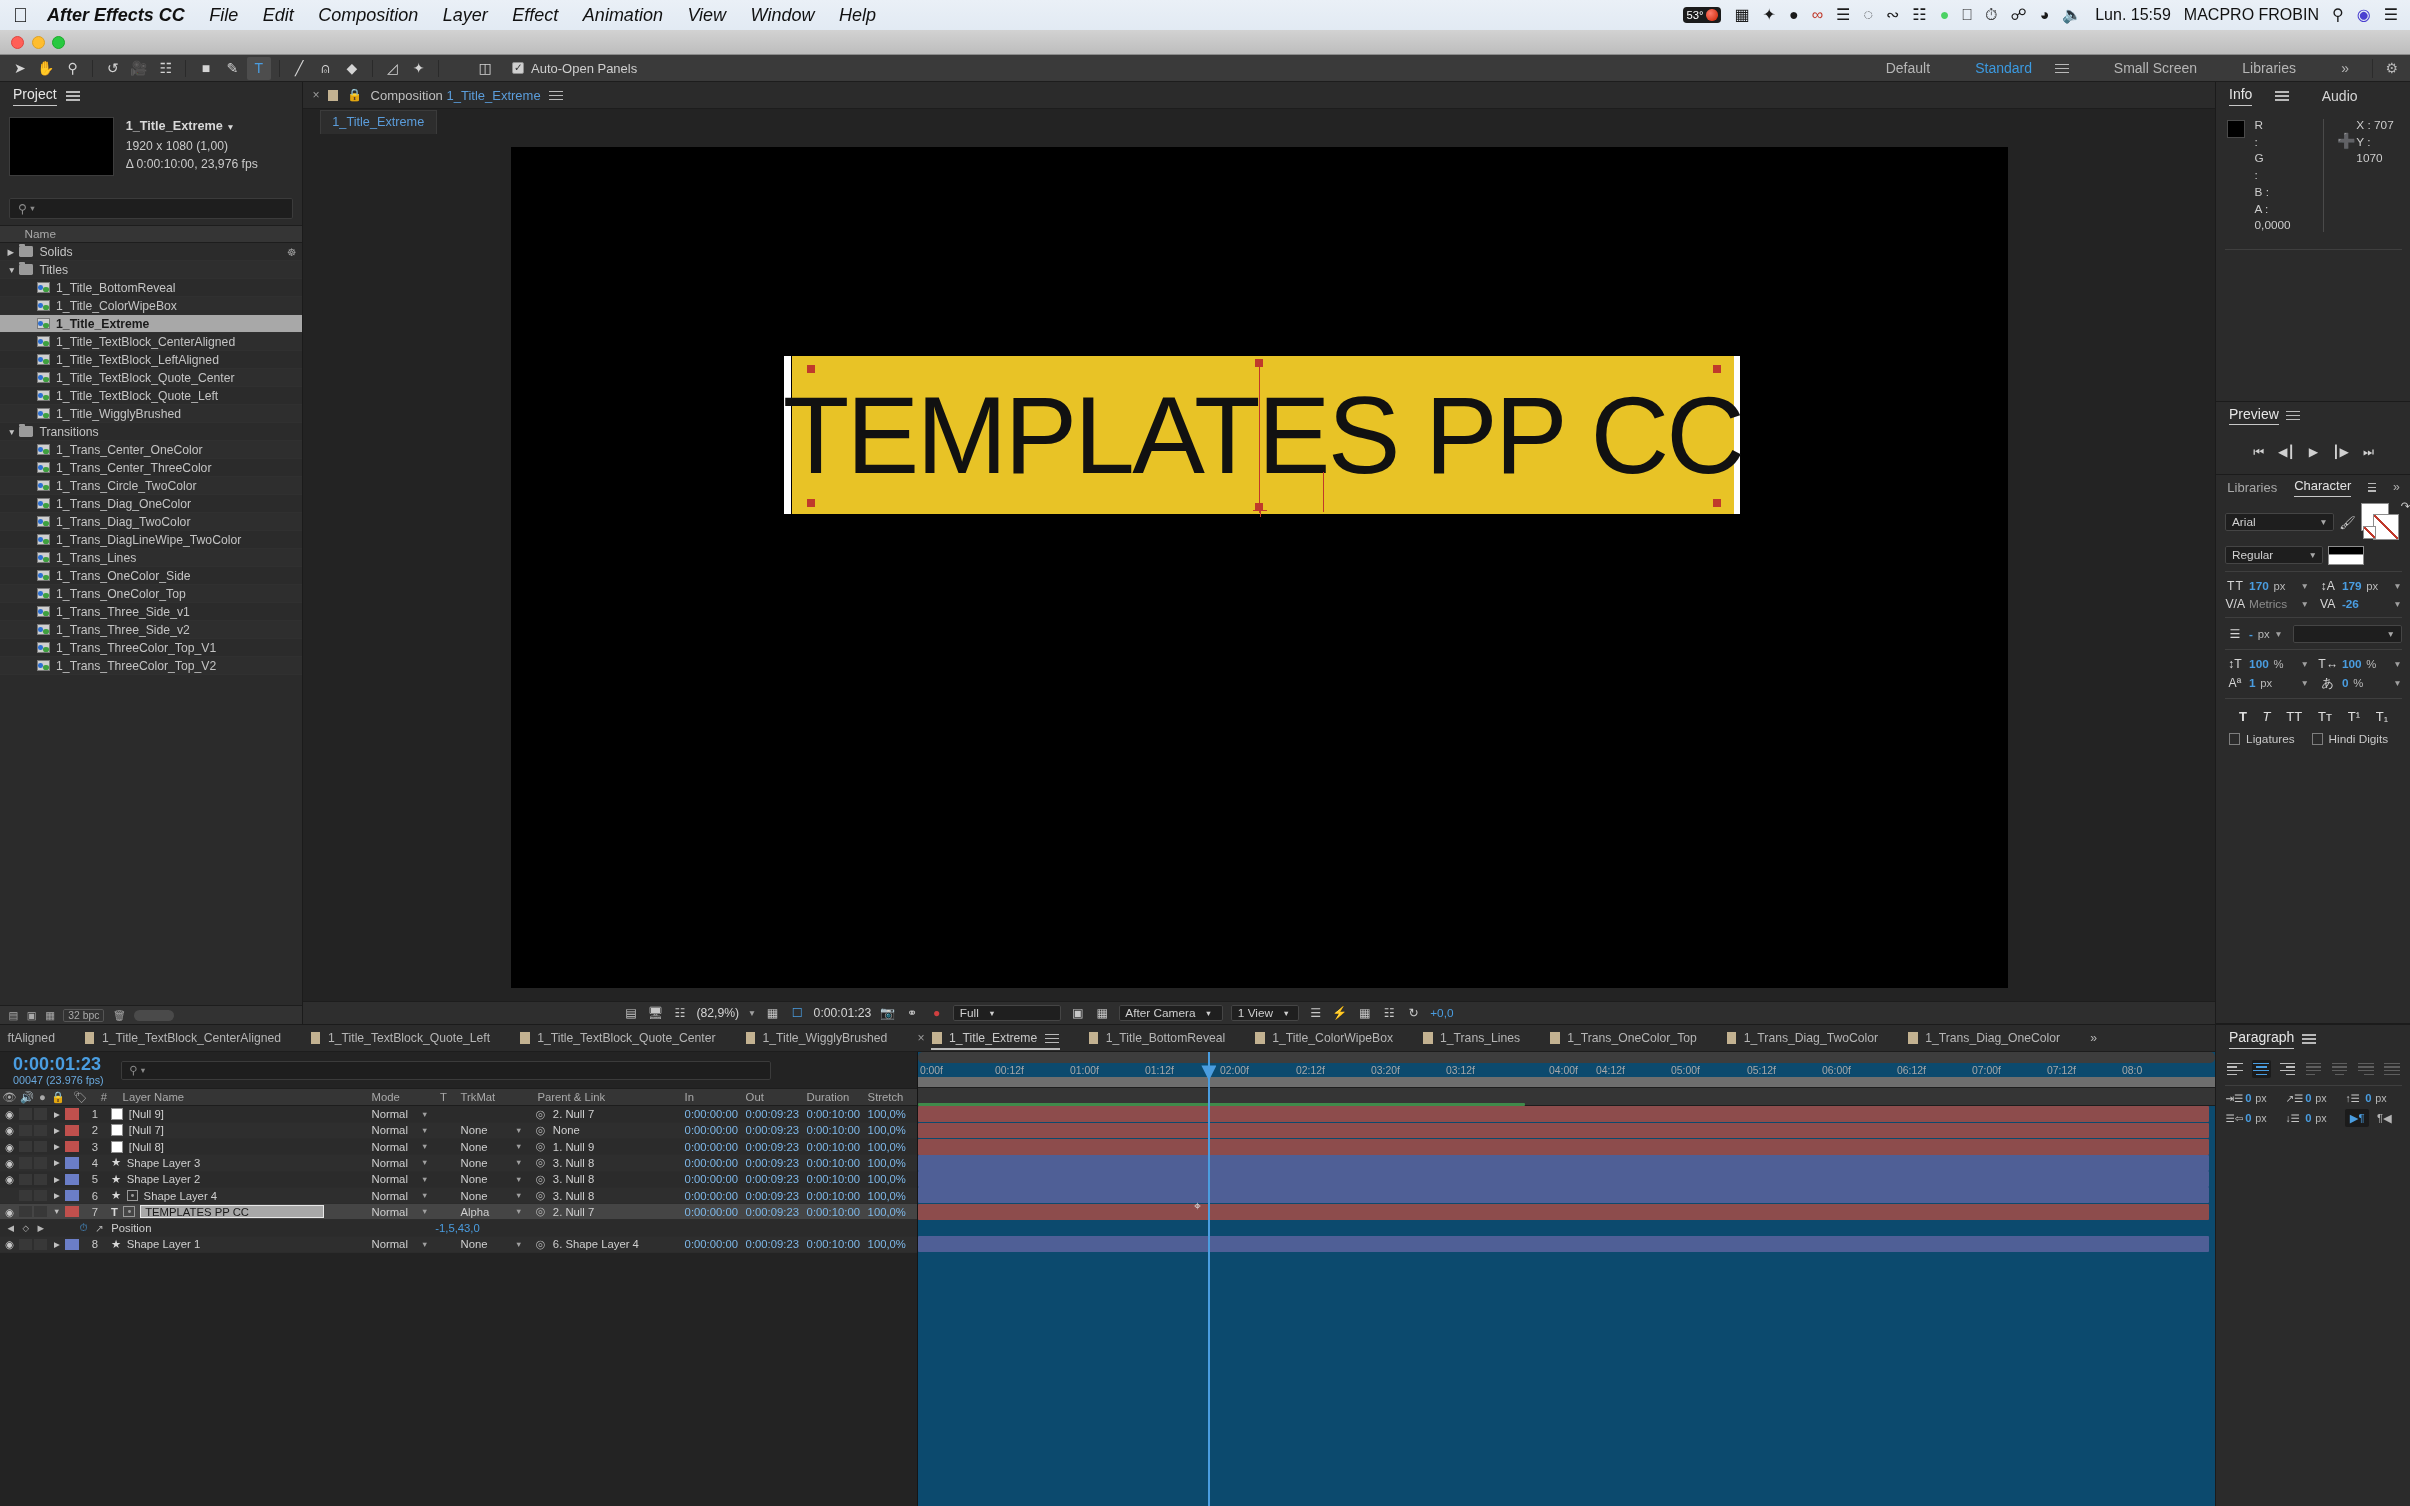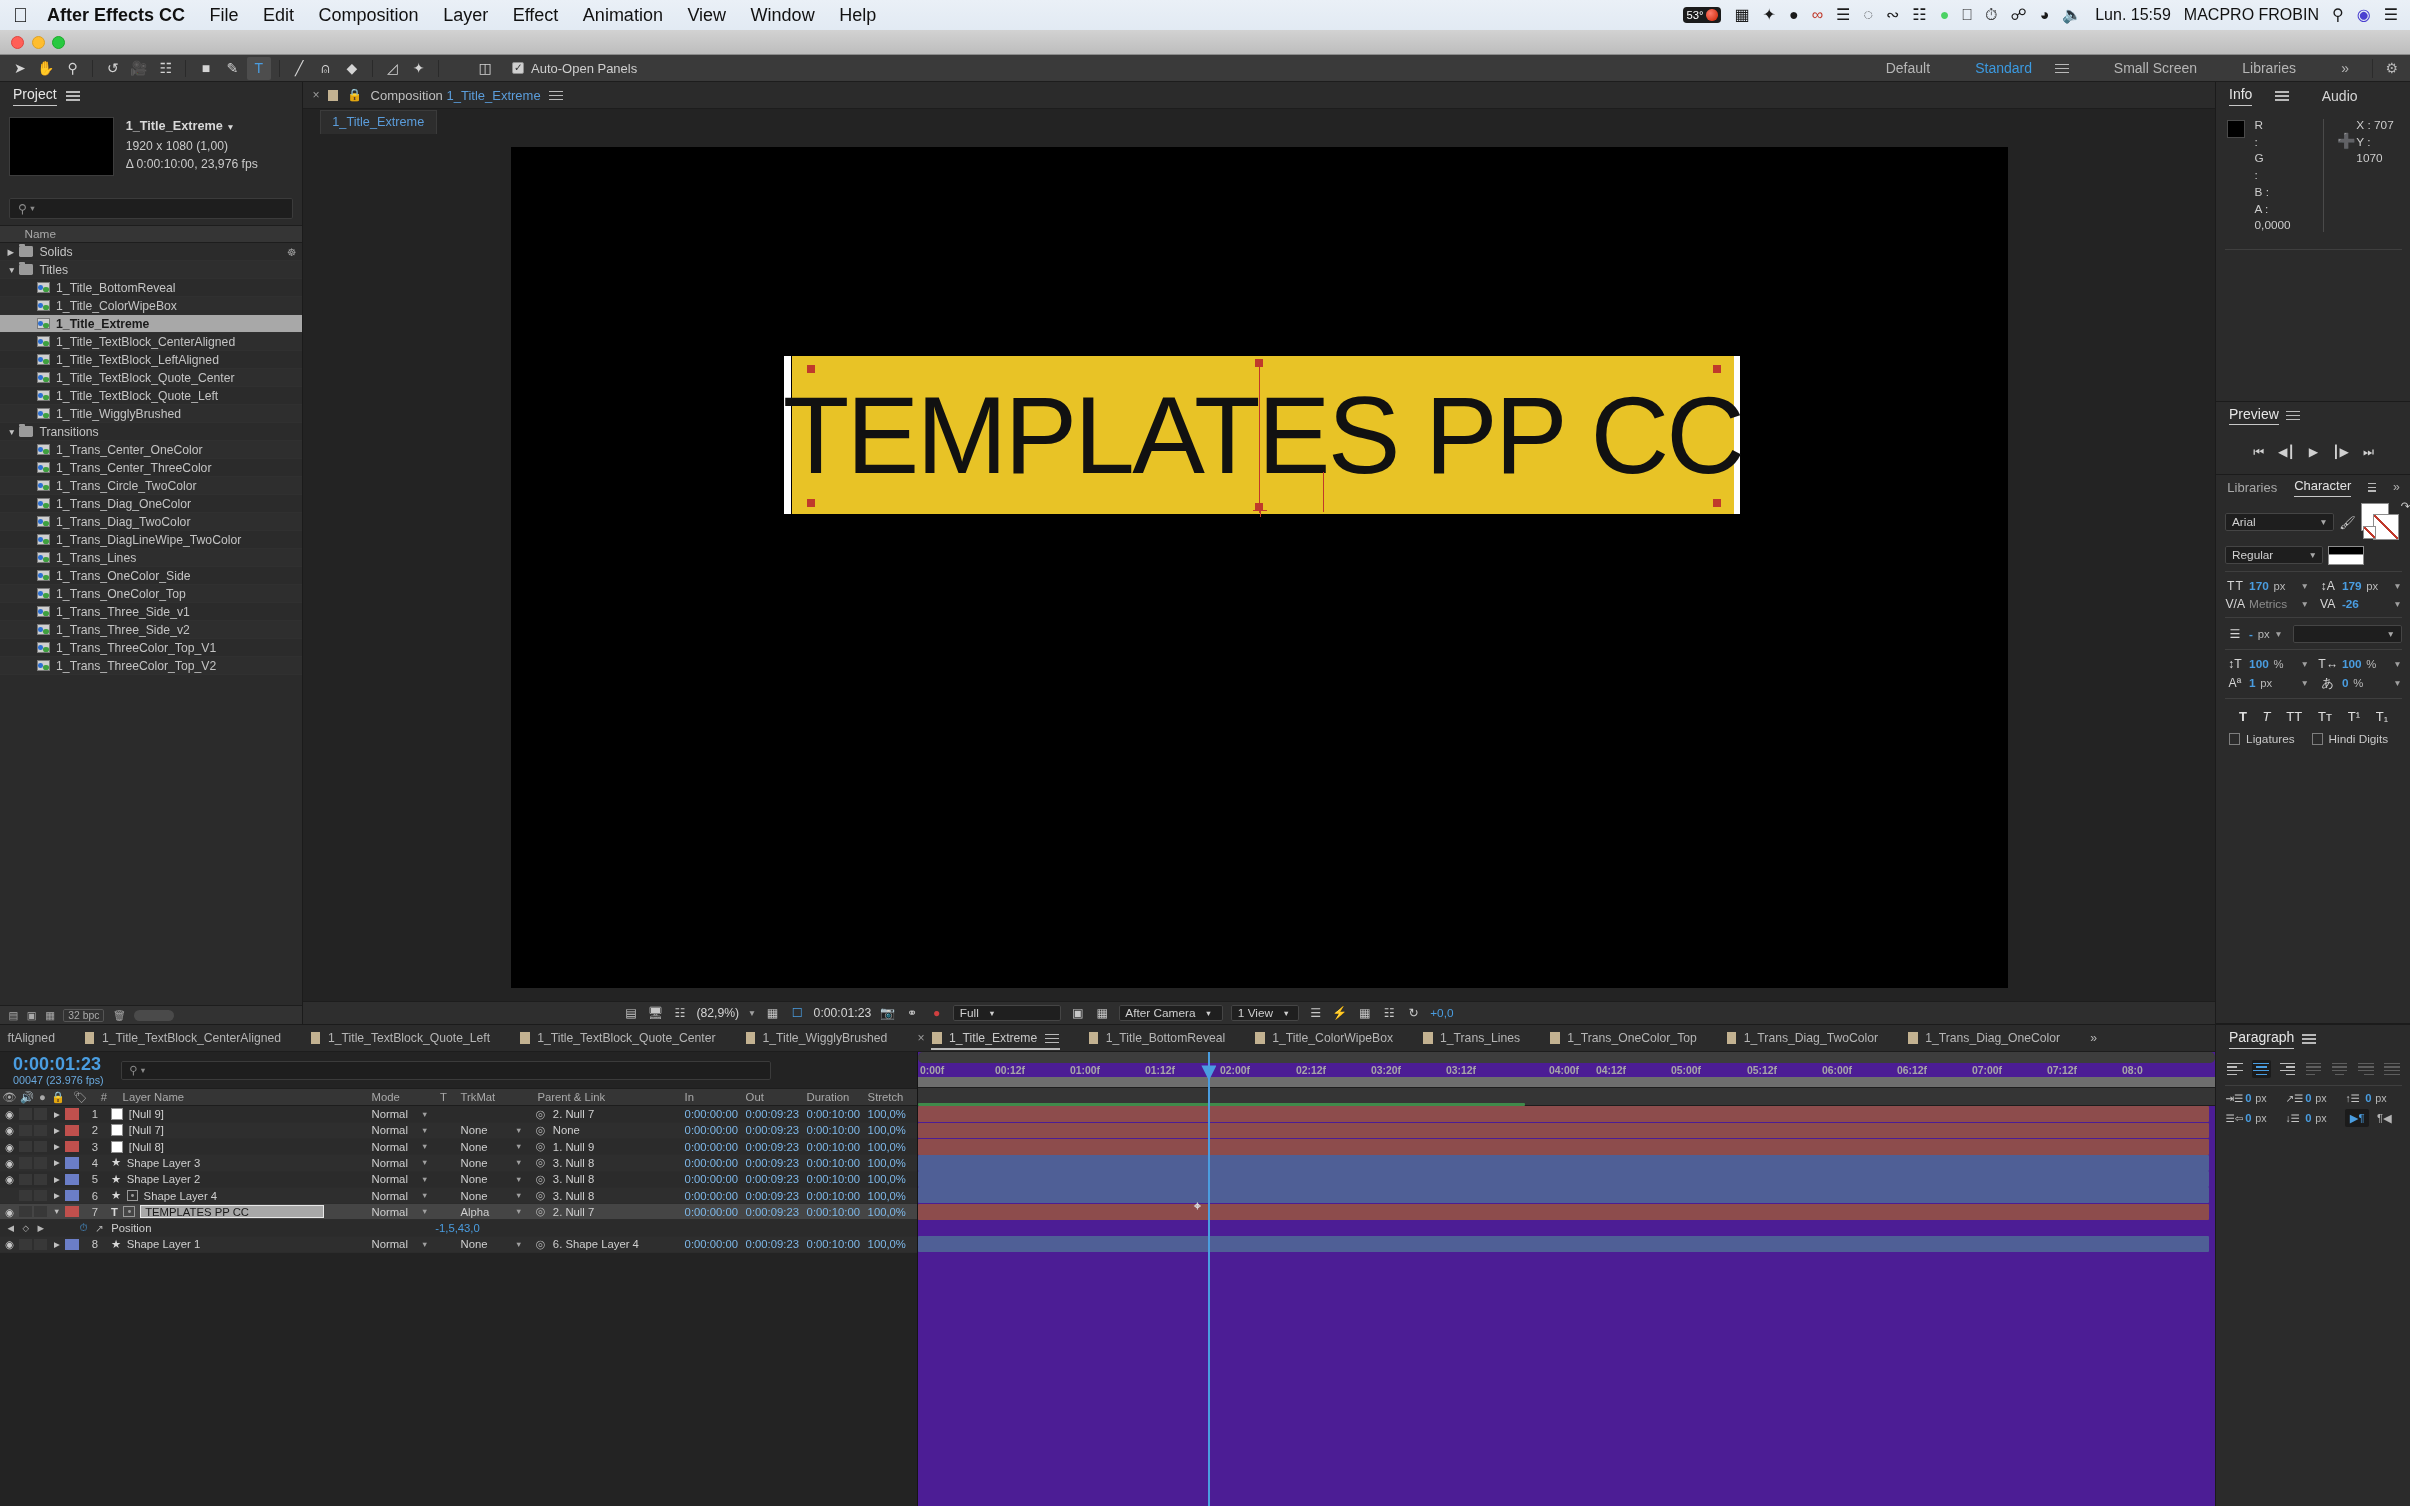--- a/index.html
+++ b/index.html
@@ -3,21 +3,21 @@
 <meta charset="utf-8">
 <style>
   * { box-sizing: border-box; margin:0; padding:0; }
   html,body { width:2411px; height:1507px; overflow:hidden; background:#232323;
     font-family:"Liberation Sans", sans-serif; -webkit-font-smoothing:antialiased; }
 
   
   .macbar { height:30px; background:linear-gradient(#eaf0f7,#e2eaf3); display:flex;
     align-items:center; padding:0 13px; font-size:18px; color:#111; position:relative; }
   .macbar .apple { font-size:20px; margin-right:19px; line-height:1; }
-  .macbar .mitem { margin-right:24.5px; white-space:nowrap; }
+  .macbar .mitem { margin-right:24.5px; white-space:nowrap;font-style:italic; }
   .macbar .mitem.bold { font-weight:bold; }
   .macbar .right { margin-left:auto; display:flex; align-items:center; gap:13px; }
   .macbar .right .ic { font-size:16px; color:#1a1a1a; line-height:1; }
   .temp-badge { background:#1b1b1b; color:#fff; border-radius:3.8px; font-size:11.3px;
     padding:1.9px 3.8px; display:flex; align-items:center; gap:2.8px; }
   .temp-dot { width:11.3px; height:11.3px; border-radius:50%;
     background:radial-gradient(circle at 35% 35%, #ff7a6a, #cc2200); }
   .mac-clock { font-size:16px; color:#111; }
 
   
@@ -243,21 +243,21 @@
   .incell { width:61px; color:#7db7e8; padding-left:5.6px; }
   .stretchcell { width:55px; color:#7db7e8; padding-left:5.6px; }
   .kfnav { width:70px; display:flex; align-items:center; gap:8.5px; padding-left:7.5px;
     color:#b8b8b8; font-size:8.5px; }
   .propname { flex:1; display:flex; align-items:center; gap:7.5px; padding-left:9.4px;
     color:#cfcfcf; }
   .stopwatch { color:#4a9de0; font-size:10.4px; }
   .posval { color:#4a9de0; padding-left:7.5px; font-size:11.3px; }
 
   
-  .gpanel { flex:1; position:relative; background:#4c1d95; overflow:hidden;font-weight:bold; }
+  .gpanel { flex:1; position:relative; background:#0c4a6e; overflow:hidden; }
   .ruler { height:36px; position:relative; border-bottom:0.9px solid #1d1d1d; }
   .ruler .navbar { position:absolute; left:0; right:0; top:0; height:10.4px;
     background:#3d3d3d; border-radius:4.7px; }
   .tick { position:absolute; top:13px; font-size:10.4px; color:#a7a7a7; }
   .tickline { position:absolute; bottom:0; width:0.9px; height:6.6px; background:#6a6a6a; }
   .workarea { position:absolute; left:0; right:0; bottom:0; height:10.4px; background:#6e6e6e; }
   .chdr2 { height:18px; background:#353535; border-bottom:0.9px solid #1d1d1d; }
   .bars { position:relative; }
   .bar { position:absolute; height:15.3px; border-radius:0.9px; }
   .bar.red { background:#8d4c4c; }

